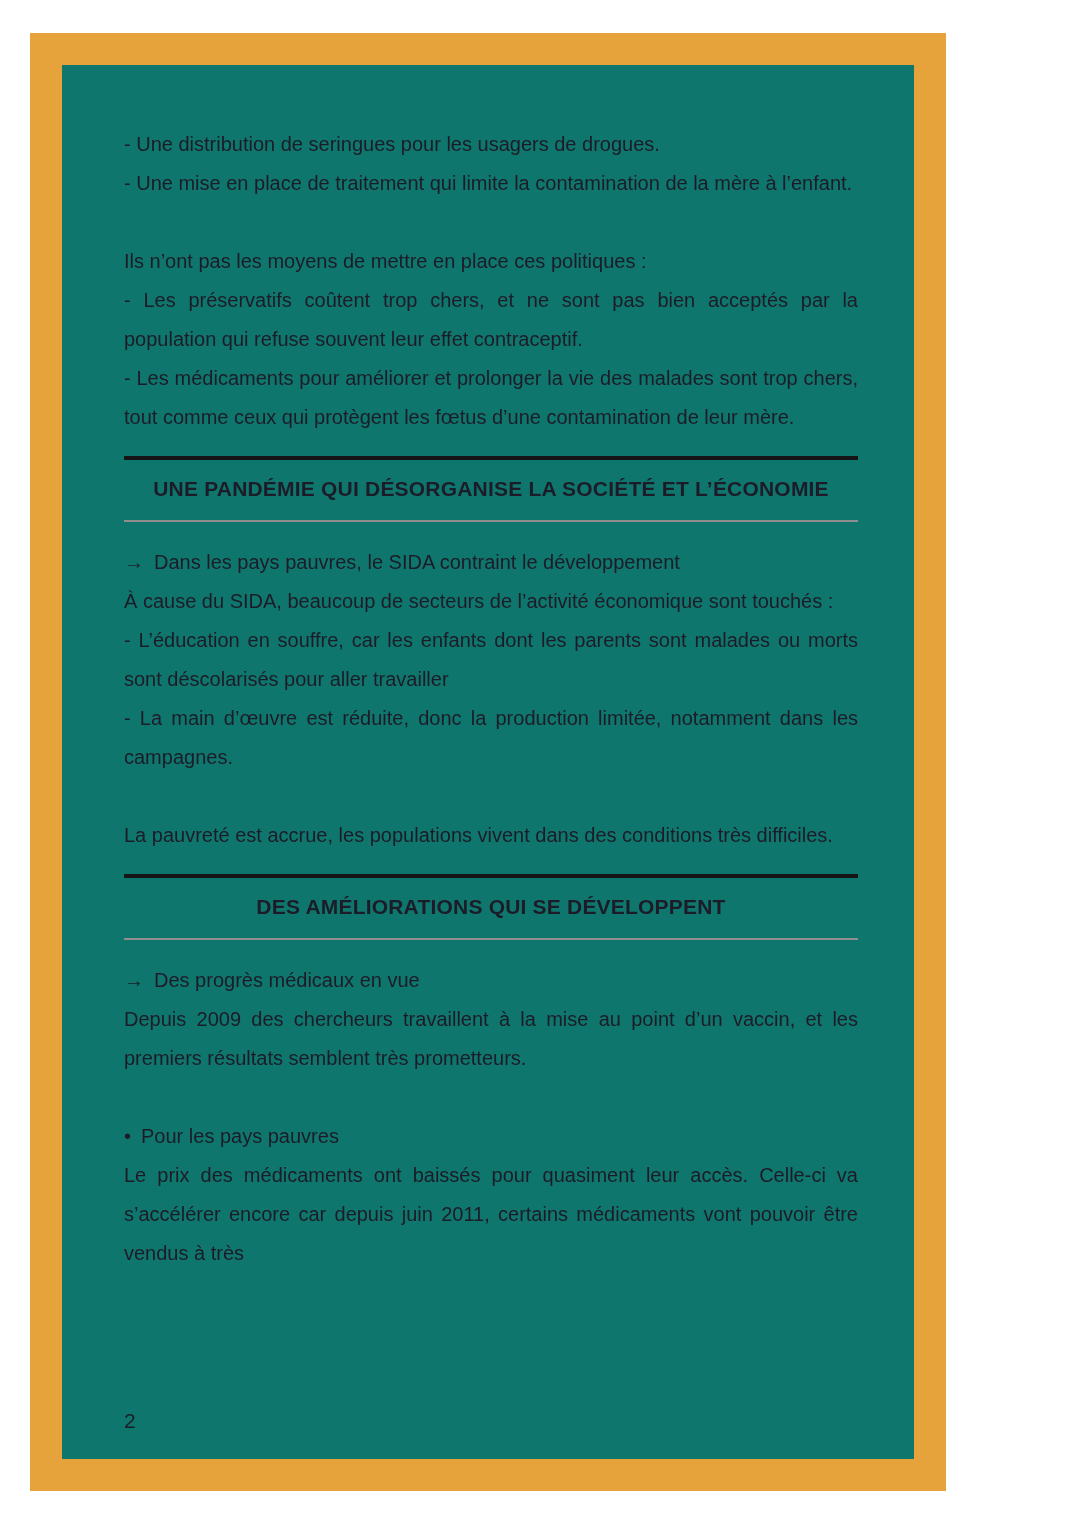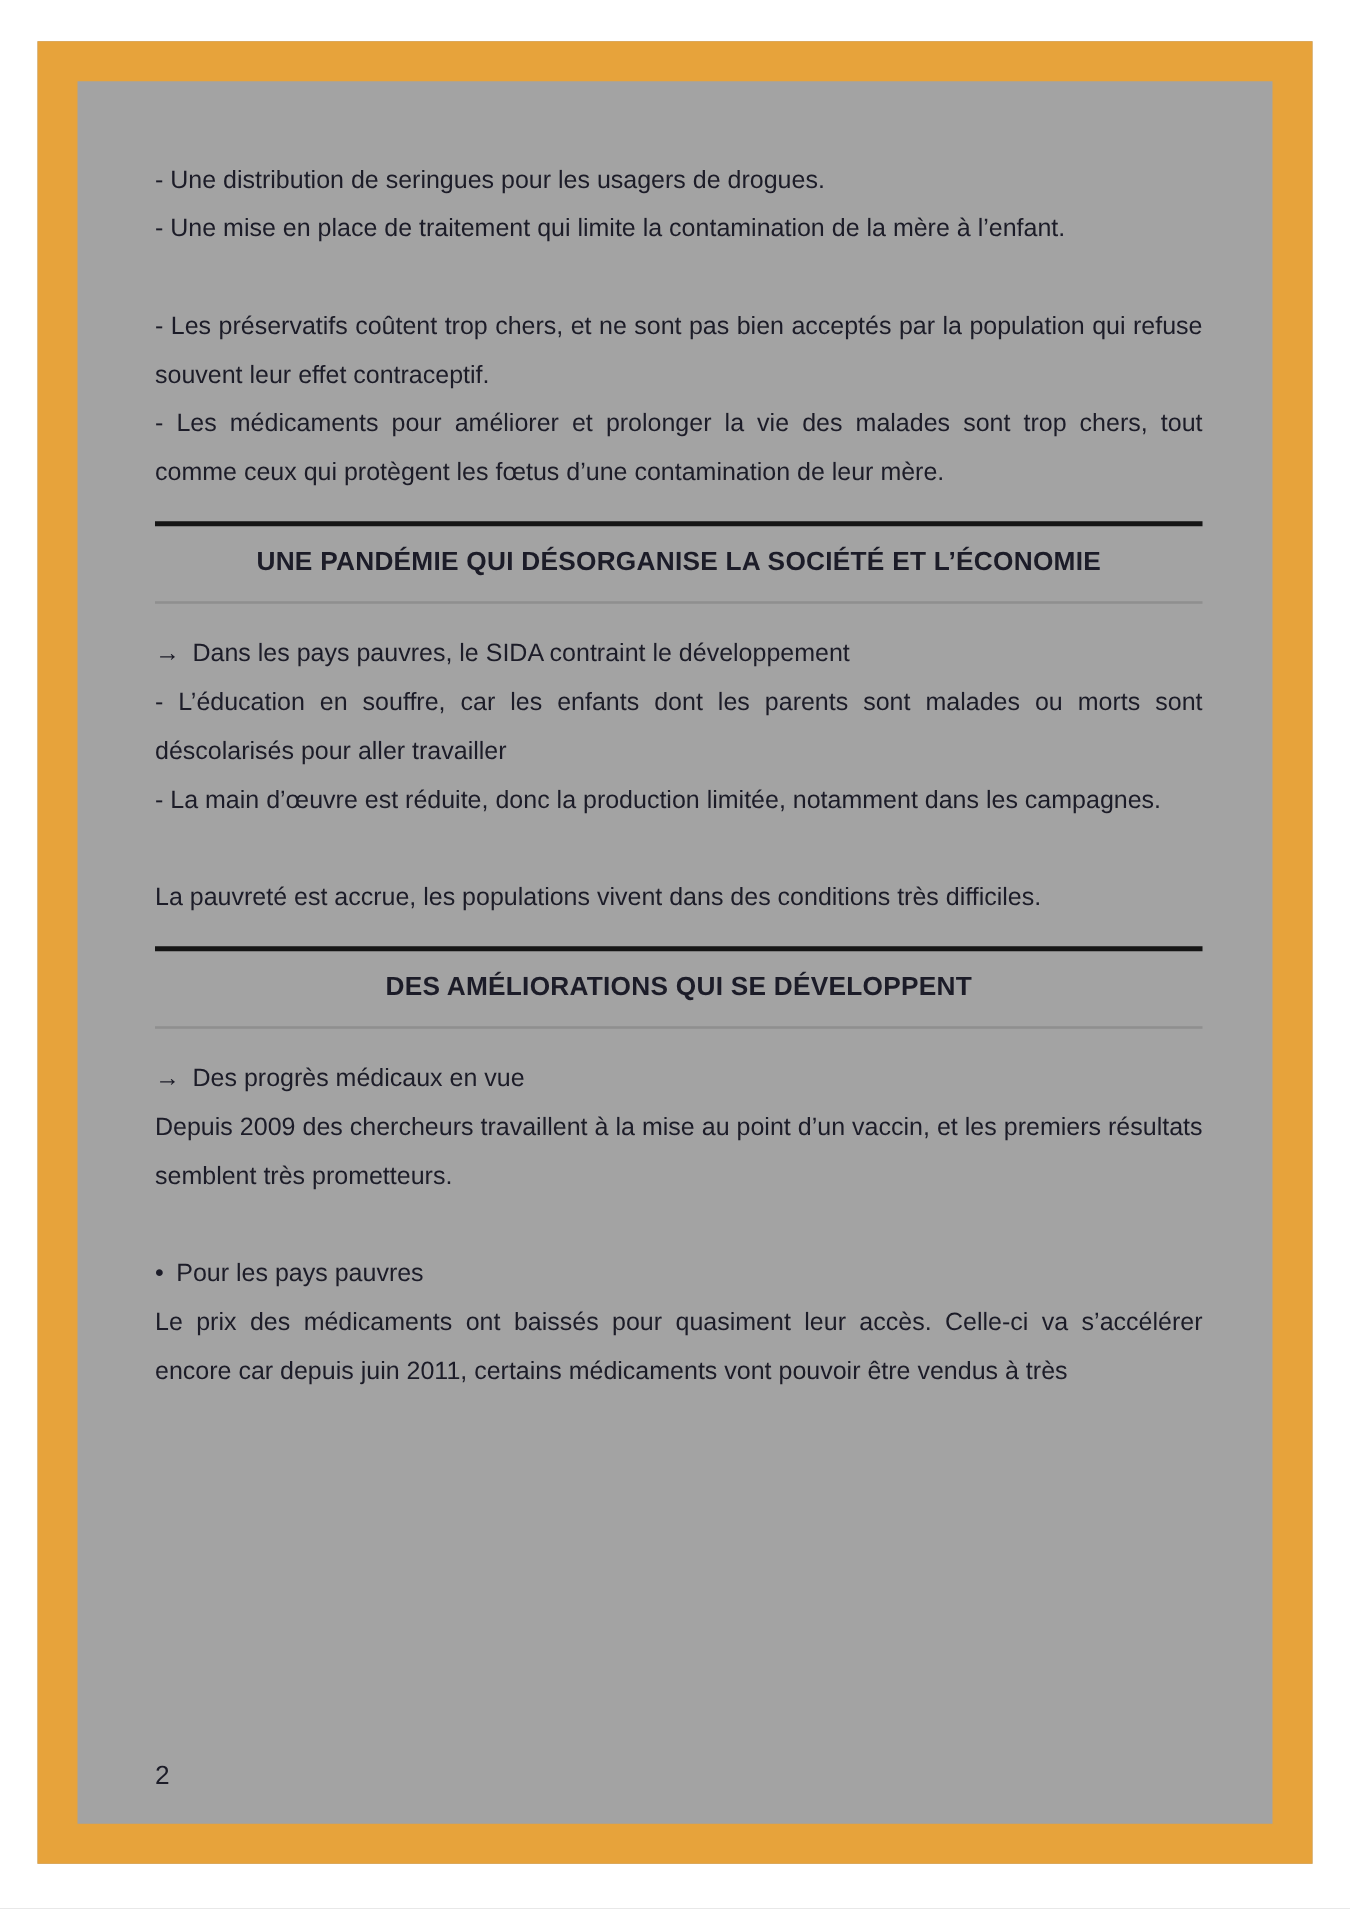--- a/index.html
+++ b/index.html
@@ -9,24 +9,24 @@
     height: 1527px;
     background: #ffffff;
     font-family: "Liberation Sans", "DejaVu Sans", sans-serif;
     color: #1C1C28;
     position: relative;
   }
   .frame {
     position: absolute;
     left: 30px;
     top: 33px;
-    width: 1020px;
+    width: 916px;
     height: 1458px;
     border: 32px solid #E7A33B;
-    background: #a3a3a3;
+    background: #0f766e;
   }
   .content {
     position: absolute;
     top: 0; left: 0; right: 0;
     padding: 60px 56px 0 62px;
     font-size: 20px;
     line-height: 39px;
   }
   p { margin: 0; text-align: justify; }
   .blank { height: 39px; }
@@ -60,26 +60,28 @@
 <body>
 
 <div class="frame">
   <div class="content">
 
     <p>- Une distribution de seringues pour les usagers de drogues.</p>
     <p>- Une mise en place de traitement qui limite la contamination de la mère à l’enfant.</p>
 
     <div class="blank"></div>
 
+    <p>Ils n’ont pas les moyens de mettre en place ces politiques :</p>
     <p>- Les préservatifs coûtent trop chers, et ne sont pas bien acceptés par la population qui refuse souvent leur effet contraceptif.</p>
     <p>- Les médicaments pour améliorer et prolonger la vie des malades sont trop chers, tout comme ceux qui protègent les fœtus d’une contamination de leur mère.</p>
 
     <div class="heading">UNE PANDÉMIE QUI DÉSORGANISE LA SOCIÉTÉ ET L’ÉCONOMIE</div>
 
     <p><span class="arrow">→</span><span>Dans les pays pauvres, le SIDA contraint le développement</span></p>
+    <p>À cause du SIDA, beaucoup de secteurs de l’activité économique sont touchés :</p>
     <p>- L’éducation en souffre, car les enfants dont les parents sont malades ou morts sont déscolarisés pour aller travailler</p>
     <p>- La main d’œuvre est réduite, donc la production limitée, notamment dans les campagnes.</p>
 
     <div class="blank"></div>
 
     <p>La pauvreté est accrue, les populations vivent dans des conditions très difficiles.</p>
 
     <div class="heading">DES AMÉLIORATIONS QUI SE DÉVELOPPENT</div>
 
     <p><span class="arrow">→</span><span>Des progrès médicaux en vue</span></p>

